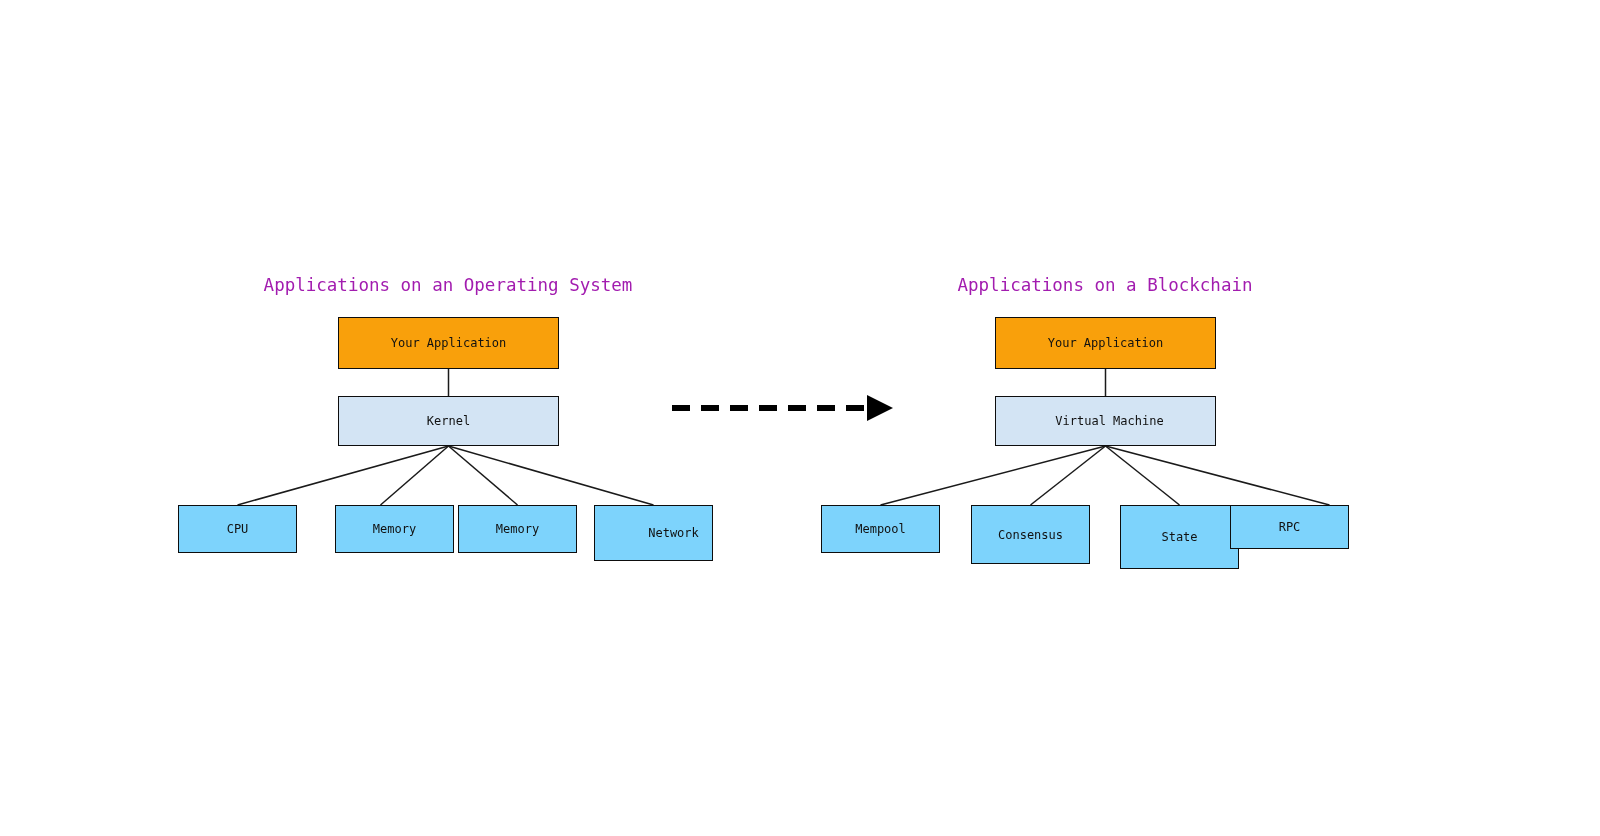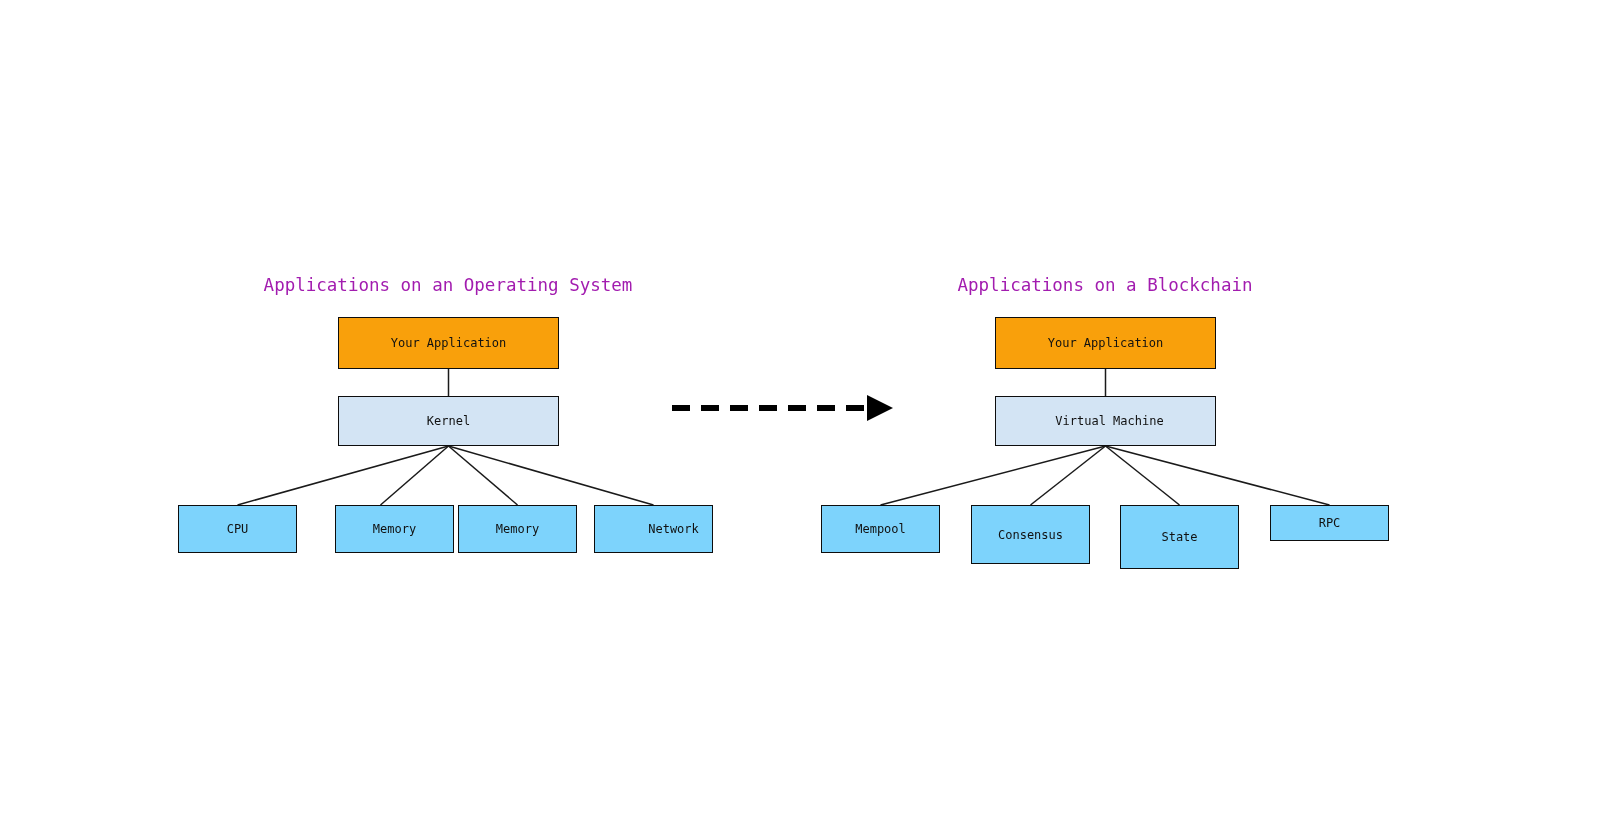--- a/index.html
+++ b/index.html
@@ -79,26 +79,26 @@
 
   <div class="panel-title" style="left: 0px; top: 277px; width: 896px;">Applications on an Operating System</div>
 
   <div class="node app" style="left: 338px; top: 317px; width: 221px; height: 52px;">Your Application</div>
 
   <div class="node layer" style="left: 338px; top: 396px; width: 221px; height: 50px;">Kernel</div>
 
   <div class="node leaf" style="left: 178px; top: 505px; width: 119px; height: 48px;">CPU</div>
   <div class="node leaf" style="left: 335px; top: 505px; width: 119px; height: 48px;">Memory</div>
   <div class="node leaf" style="left: 458px; top: 505px; width: 119px; height: 48px;">Memory</div>
-  <div class="node leaf" style="left: 594px; top: 505px; width: 119px; height: 48px; padding-left: 40px;">Network</div>
+  <div class="node leaf" style="left: 594px; top: 505px; width: 119px; height: 56px; padding-left: 40px;">Network</div>
 
   <div class="panel-title" style="left: 0px; top: 277px; width: 2210px;">Applications on a Blockchain</div>
 
   <div class="node app" style="left: 995px; top: 317px; width: 221px; height: 52px;">Your Application</div>
 
   <div class="node layer" style="left: 995px; top: 396px; width: 221px; height: 50px; padding-left: 8px;">Virtual Machine</div>
 
   <div class="node leaf" style="left: 821px; top: 505px; width: 119px; height: 48px;">Mempool</div>
   <div class="node leaf" style="left: 971px; top: 505px; width: 119px; height: 59px;">Consensus</div>
   <div class="node leaf" style="left: 1120px; top: 505px; width: 119px; height: 64px;">State</div>
-  <div class="node leaf" style="left: 1270px; top: 505px; width: 119px; height: 36px;">RPC</div>
+  <div class="node leaf" style="left: 1230px; top: 505px; width: 119px; height: 44px;">RPC</div>
 
 </div>
 
 </body></html>

